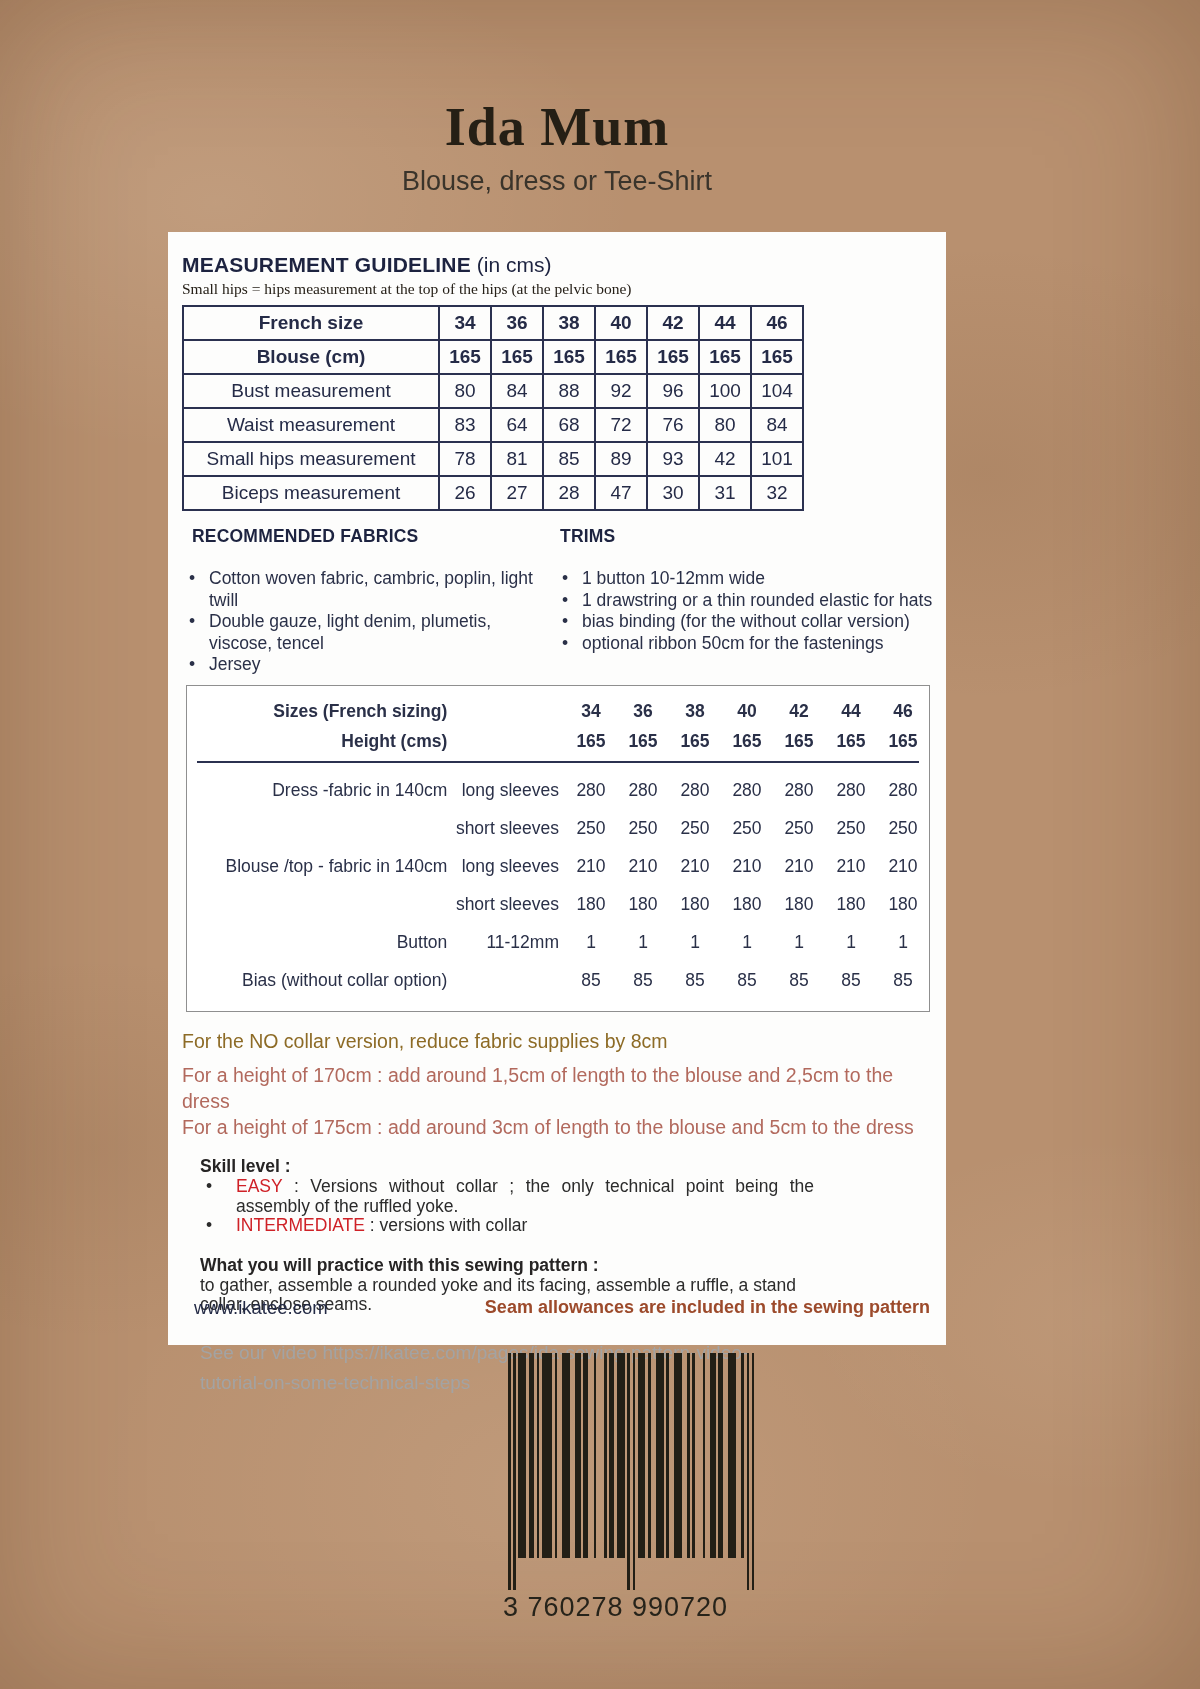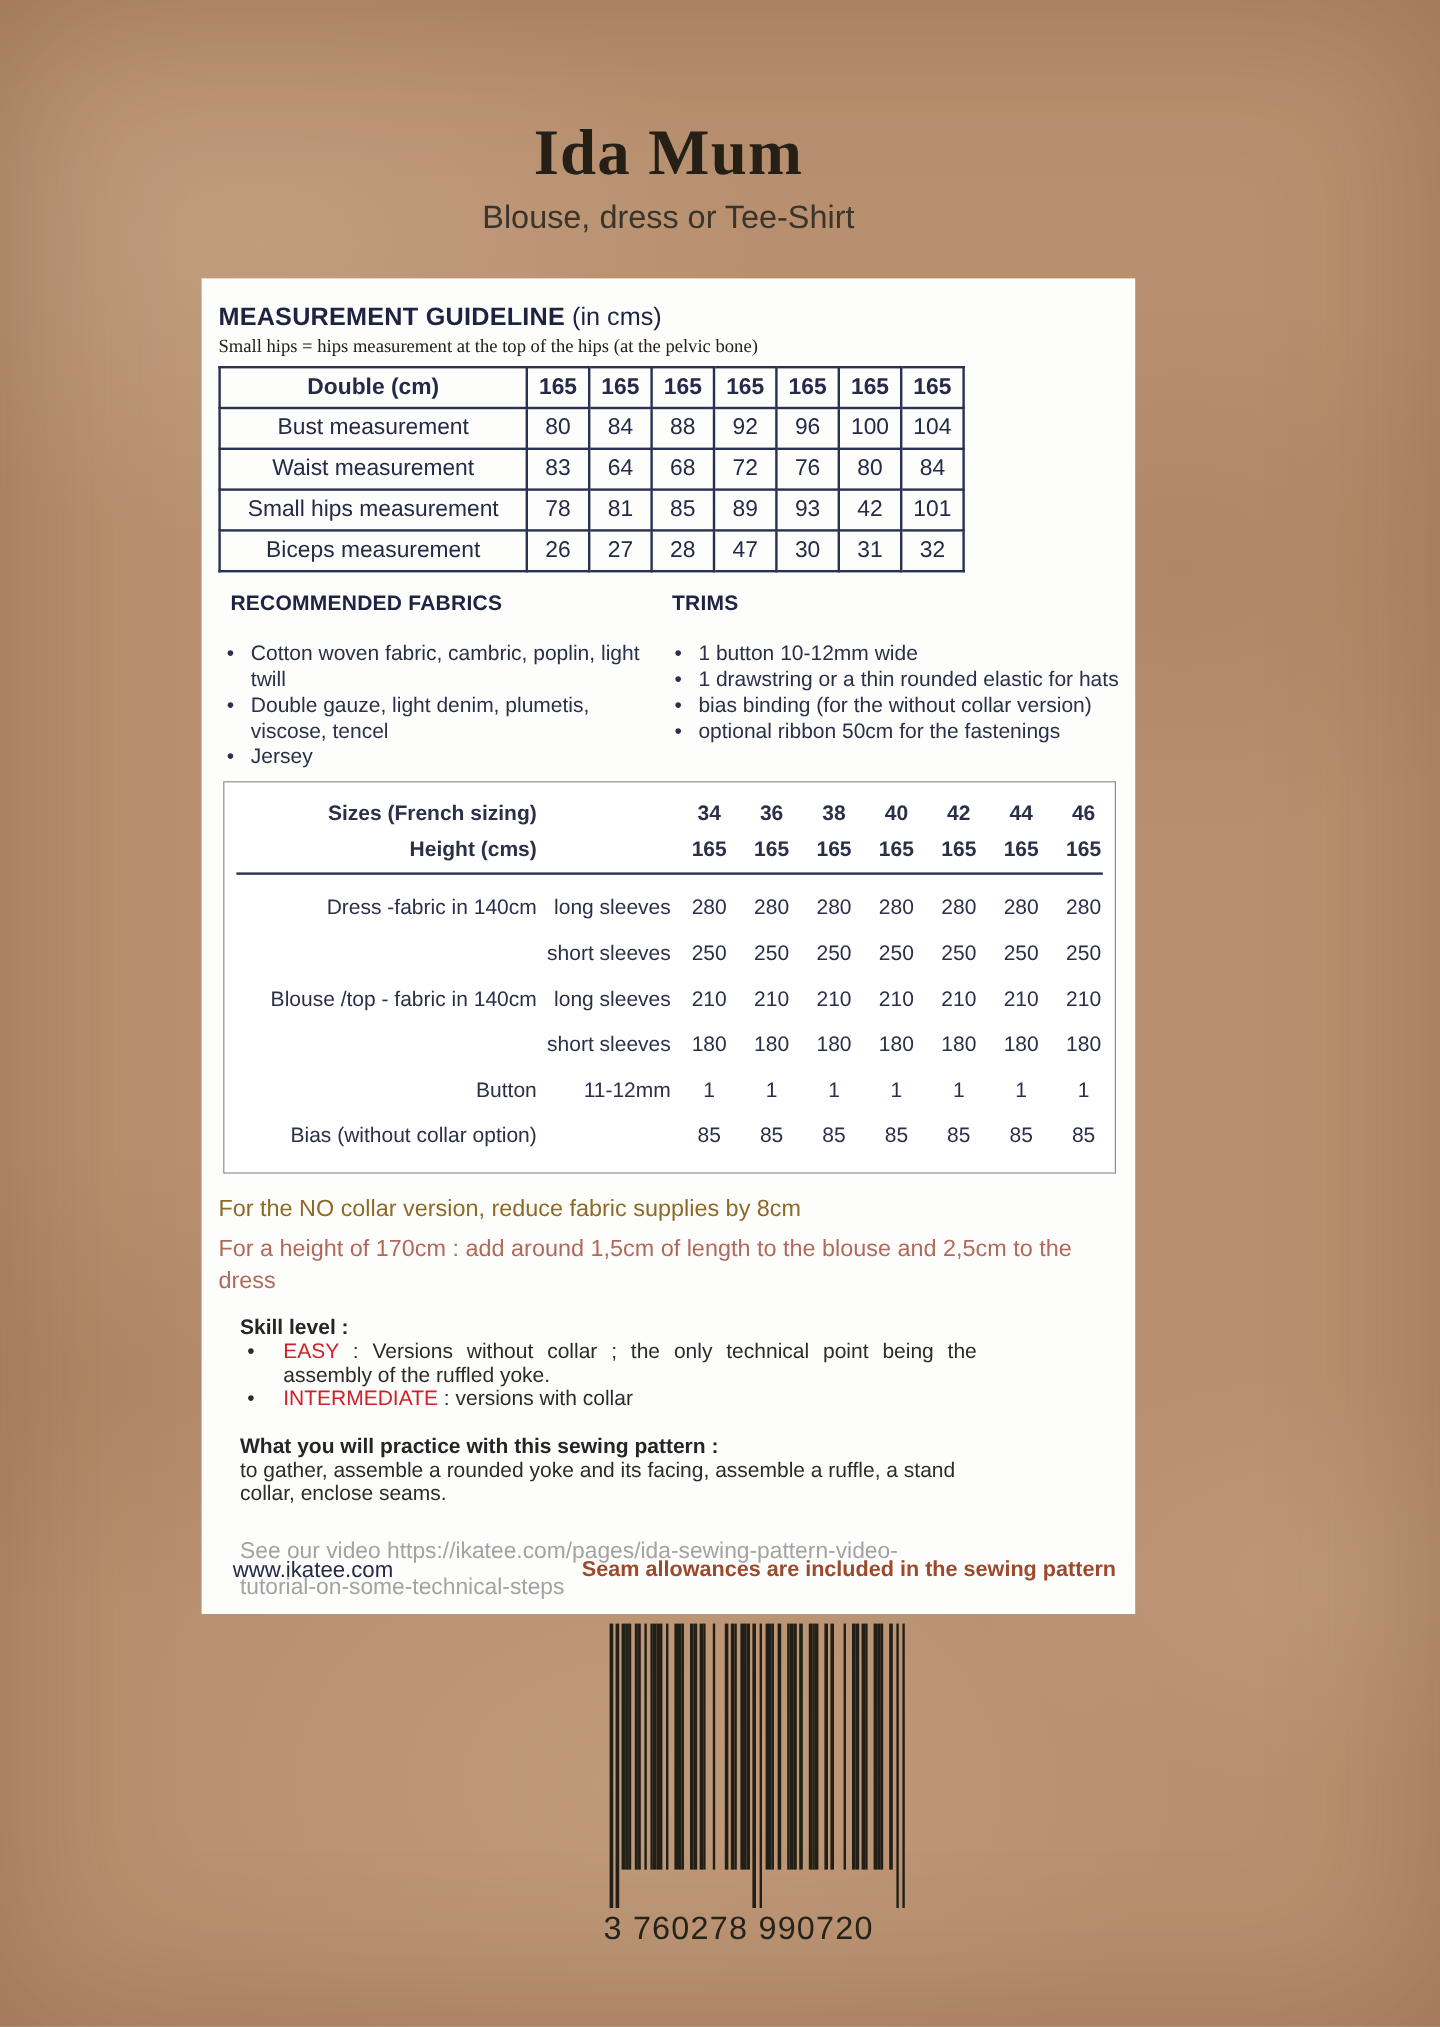--- a/index.html
+++ b/index.html
@@ -89,21 +89,31 @@
   </div>
 
   <div class="card">
 
     <div class="mg-heading"><span class="b">MEASUREMENT GUIDELINE</span><span> (in cms)</span></div>
     <div class="mg-note">Small hips  = hips measurement at the top of the hips (at the pelvic bone)</div>
 
     <table class="size-table">
       <tbody>
           <tr>
-            <td class="lbl b">Double (cm)</td>
+            <td class="lbl b">French size</td>
+            <td class="val b">34</td>
+            <td class="val b">36</td>
+            <td class="val b">38</td>
+            <td class="val b">40</td>
+            <td class="val b">42</td>
+            <td class="val b">44</td>
+            <td class="val b">46</td>
+          </tr>
+          <tr>
+            <td class="lbl b">Blouse (cm)</td>
             <td class="val b">165</td>
             <td class="val b">165</td>
             <td class="val b">165</td>
             <td class="val b">165</td>
             <td class="val b">165</td>
             <td class="val b">165</td>
             <td class="val b">165</td>
           </tr>
           <tr>
             <td class="lbl">Bust measurement</td>
@@ -291,20 +301,21 @@
             <div class="s-val">85</div>
             <div class="s-val">85</div>
             <div class="s-val">85</div>
           </div>
         </div>
       </div>
 
     <div class="note-ochre">For the NO collar version, reduce fabric supplies by 8cm</div>
     <div class="note-rose">
       <div>For a height of 170cm : add around 1,5cm of length to the blouse and 2,5cm to the dress</div>
+      <div>For a height of 175cm : add around 3cm of length to the blouse and 5cm to the dress</div>
     </div>
 
     <div class="skill">
       <div class="skill-h">Skill level :</div>
       <div id="skill-list">
           <div class="skill-li">
             <span class="dot">•</span>
             <span class="txt just"><span class="lvl">EASY</span><span> : Versions without collar ; the only technical point being the assembly of the ruffled yoke.</span></span>
           </div>
           <div class="skill-li">

